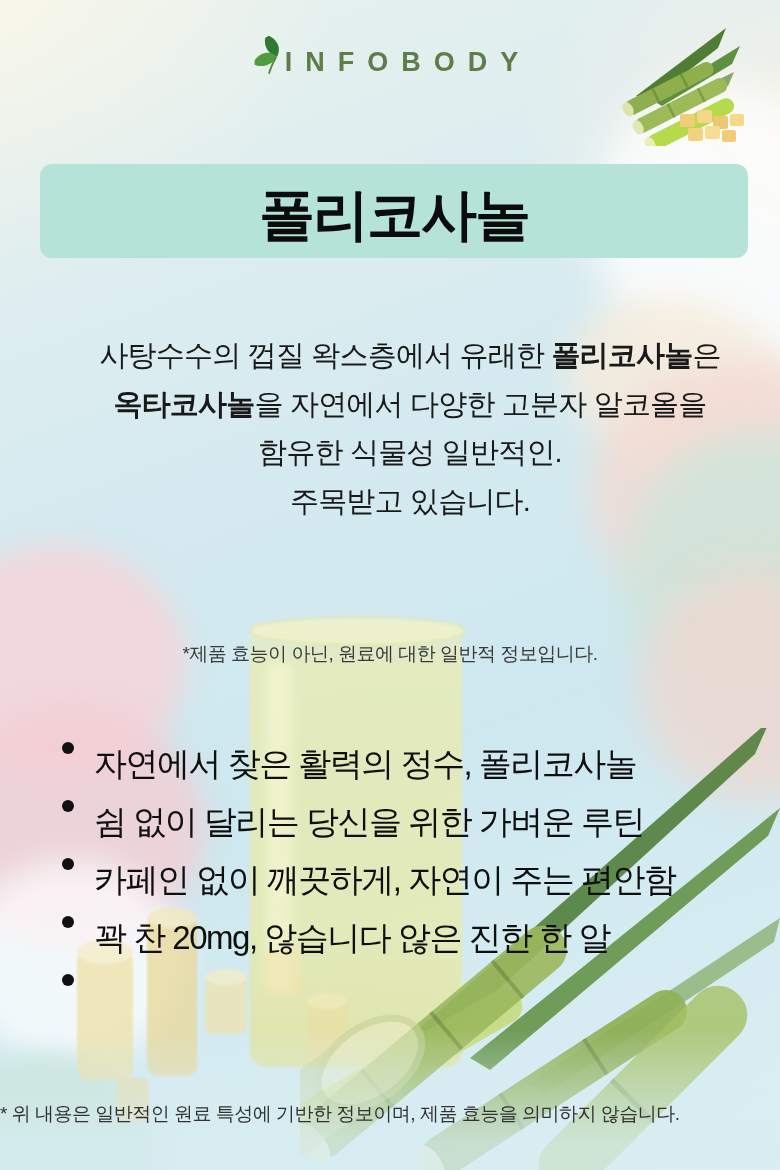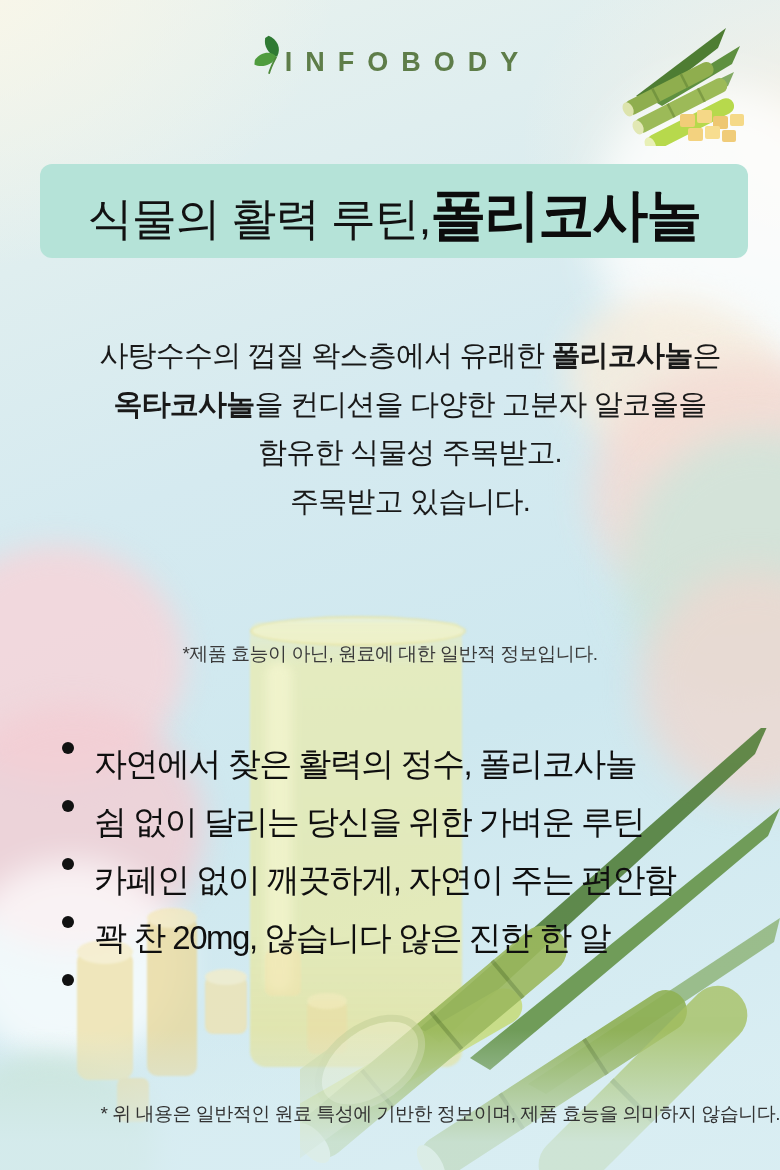--- a/index.html
+++ b/index.html
@@ -90,21 +90,21 @@
     text-align: center; font-size: 19px; letter-spacing: -0.5px; color: #3a3a3a; }
 
   .bullet-list { position: absolute; left: 62px; top: 742px; width: 700px;
     list-style: none; }
   .bullet-list li { display: flex; align-items: flex-start; height: 58px;
     font-size: 33px; letter-spacing: -1.5px; color: #0f0f0f; white-space: nowrap; }
   .dot { flex: 0 0 auto; width: 12px; height: 12px; border-radius: 50%;
     background: #111; margin-right: 20px; }
 
   .note-bottom { position: absolute; top: 1101px; left: 0; width: 100%;
-    text-align: right; font-size: 19px; letter-spacing: -0.5px; color: #323232; }
+    text-align: left; font-size: 19px; letter-spacing: -0.5px; color: #323232; }
 </style>
 </head>
 <body>
 
 <div class="poster">
 
   <div class="bg">
     <div class="blob petal-white-tr"></div>
     <div class="blob flower-cream-r"></div>
     <div class="blob flower-pink-r"></div>
@@ -204,28 +204,27 @@
     <div class="logo-row">
       <svg class="logo-leaf" viewBox="0 0 40 46">
         <path d="M24 2 C33 7 37 17 31 26 C22 23 17 13 20 4 Z" fill="#2f7a33"></path>
         <path d="M6 27 C14 18 26 19 30 26 C25 35 12 37 5 32 Z" fill="#4f9c3e"></path>
         <path d="M30 26 C26 32 22 38 20 44" stroke="#4f8a3c" stroke-width="2" fill="none"></path>
       </svg>
       <span class="logo-text">INFOBODY</span>
     </div>
 
     <div class="title-box">
-      <span class="title-regular">식물의 활력 루틴, </span>
       <span class="title-bold">폴리코사놀</span>
     </div>
 
     <div class="intro">
       <div class="line"><span>사탕수수의 껍질 왁스층에서 유래한 </span><b>폴리코사놀</b><span>은</span></div>
-      <div class="line"><b>옥타코사놀</b><span>을 컨디션을 다양한 고분자 알코올을</span></div>
-      <div class="line"><span>함유한 식물성 주목받고.</span></div>
+      <div class="line"><b>옥타코사놀</b><span>을 자연에서 다양한 고분자 알코올을</span></div>
+      <div class="line"><span>함유한 식물성 일반적인.</span></div>
       <div class="line"><span>주목받고 있습니다.</span></div>
     </div>
 
     <div class="note-mid">*제품 효능이 아닌, 원료에 대한 일반적 정보입니다.</div>
 
     <ul class="bullet-list">
       <li>
           <span class="dot"></span>
           <span>자연에서 찾은 활력의 정수, 폴리코사놀</span>
         </li>

